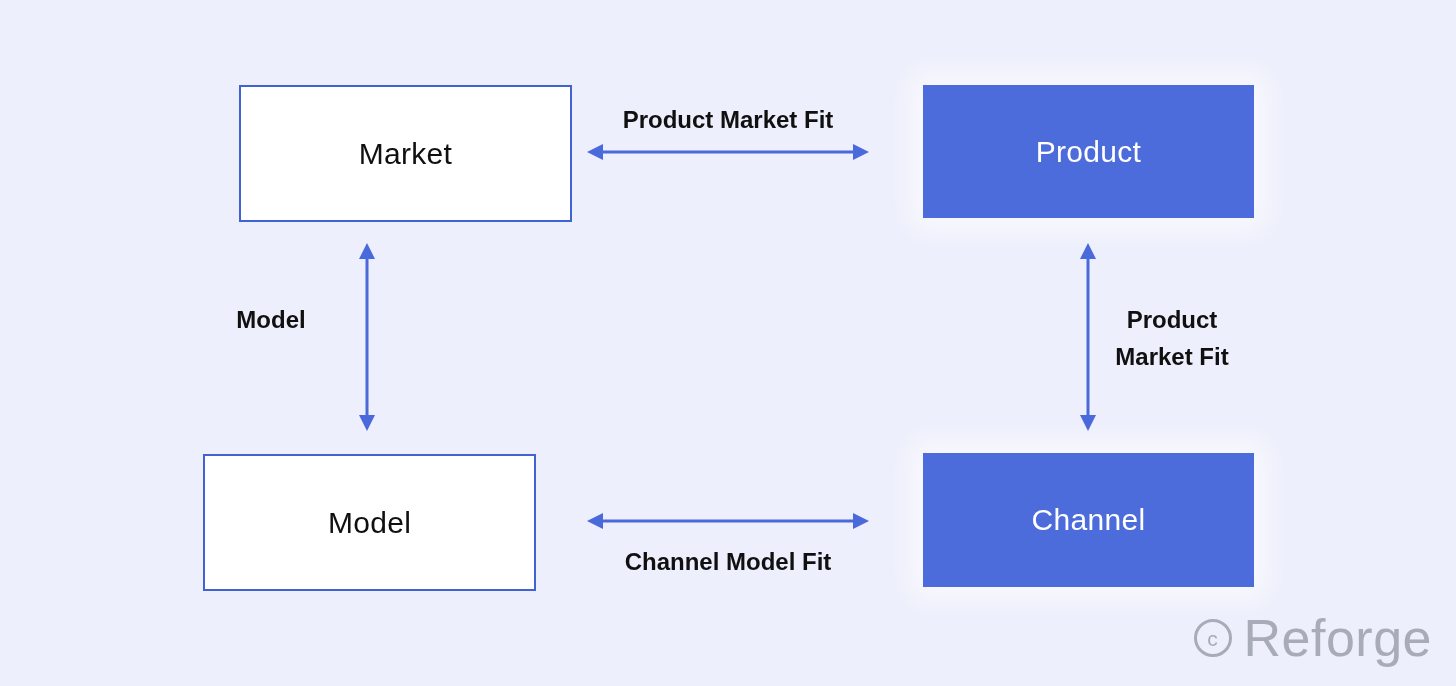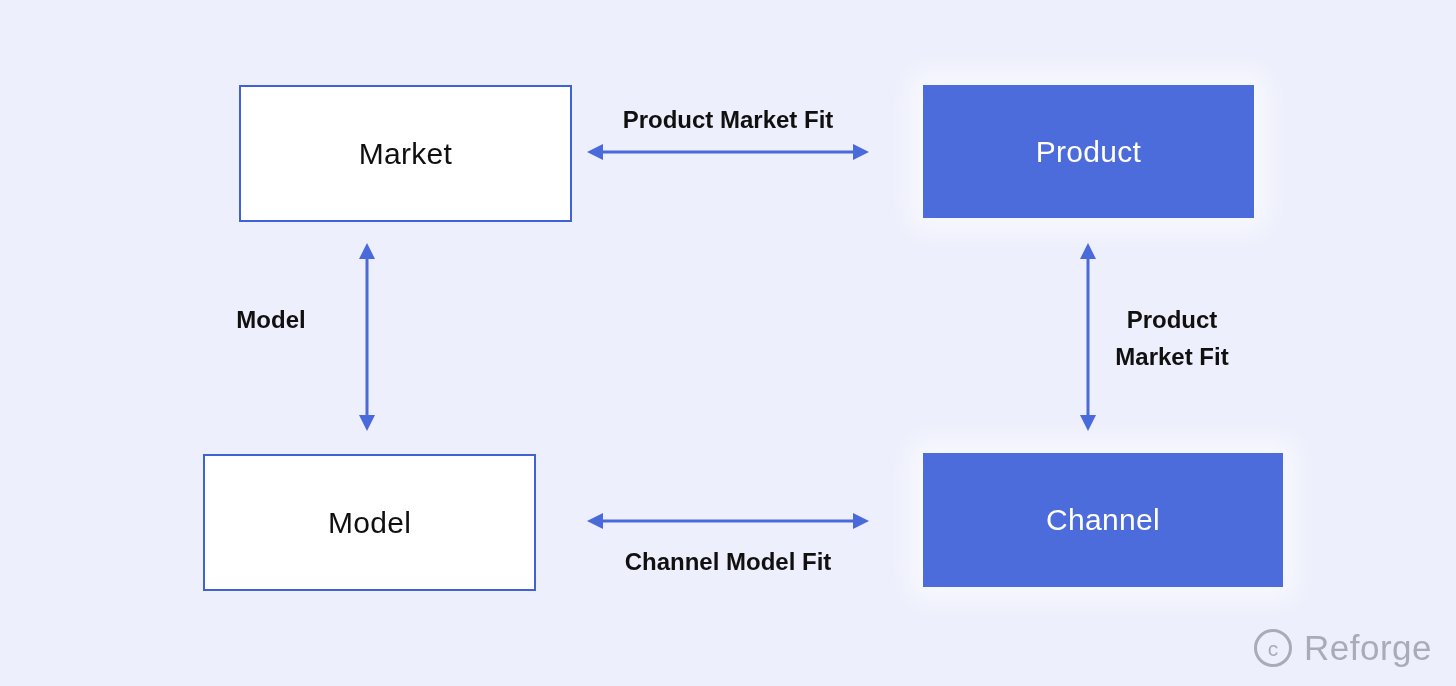--- a/index.html
+++ b/index.html
@@ -26,21 +26,21 @@
     color: #101010;
   }
   .node.filled {
     background: #4d6cdb;
     color: #ffffff;
     box-shadow: 0 0 26px 10px rgba(255,255,255,0.75);
   }
   .node-market  { left: 203px; top:  85px; width: 329px; height: 133px; margin-left: 36px; }
   .node-product { left: 923px; top:  85px; width: 331px; height: 133px; }
   .node-model   { left: 203px; top: 454px; width: 329px; height: 133px; }
-  .node-channel { left: 923px; top: 453px; width: 360px; height: 134px; }
+  .node-channel { left: 923px; top: 453px; width: 331px; height: 134px; }
 
   .edge-label {
     position: absolute;
     font-weight: 700;
     font-size: 24px;
     color: #101010;
     text-align: center;
   }
   .label-pmf { left: 578px; top: 106px; width: 300px; }
   .label-cmf { left: 578px; top: 548px; width: 300px; }
@@ -68,21 +68,21 @@
     border: 3px solid #a8acb9;
     border-radius: 50%;
     display: flex;
     align-items: center;
     justify-content: center;
     font-size: 21px;
     font-weight: 500;
     line-height: 1;
   }
   .watermark-text {
-    font-size: 35px;
+    font-size: 52px;
     font-weight: 400;
     letter-spacing: 0.5px;
   }
 </style>
 </head>
 <body>
 
 <div class="canvas">
 
   <div class="node outline node-market">

